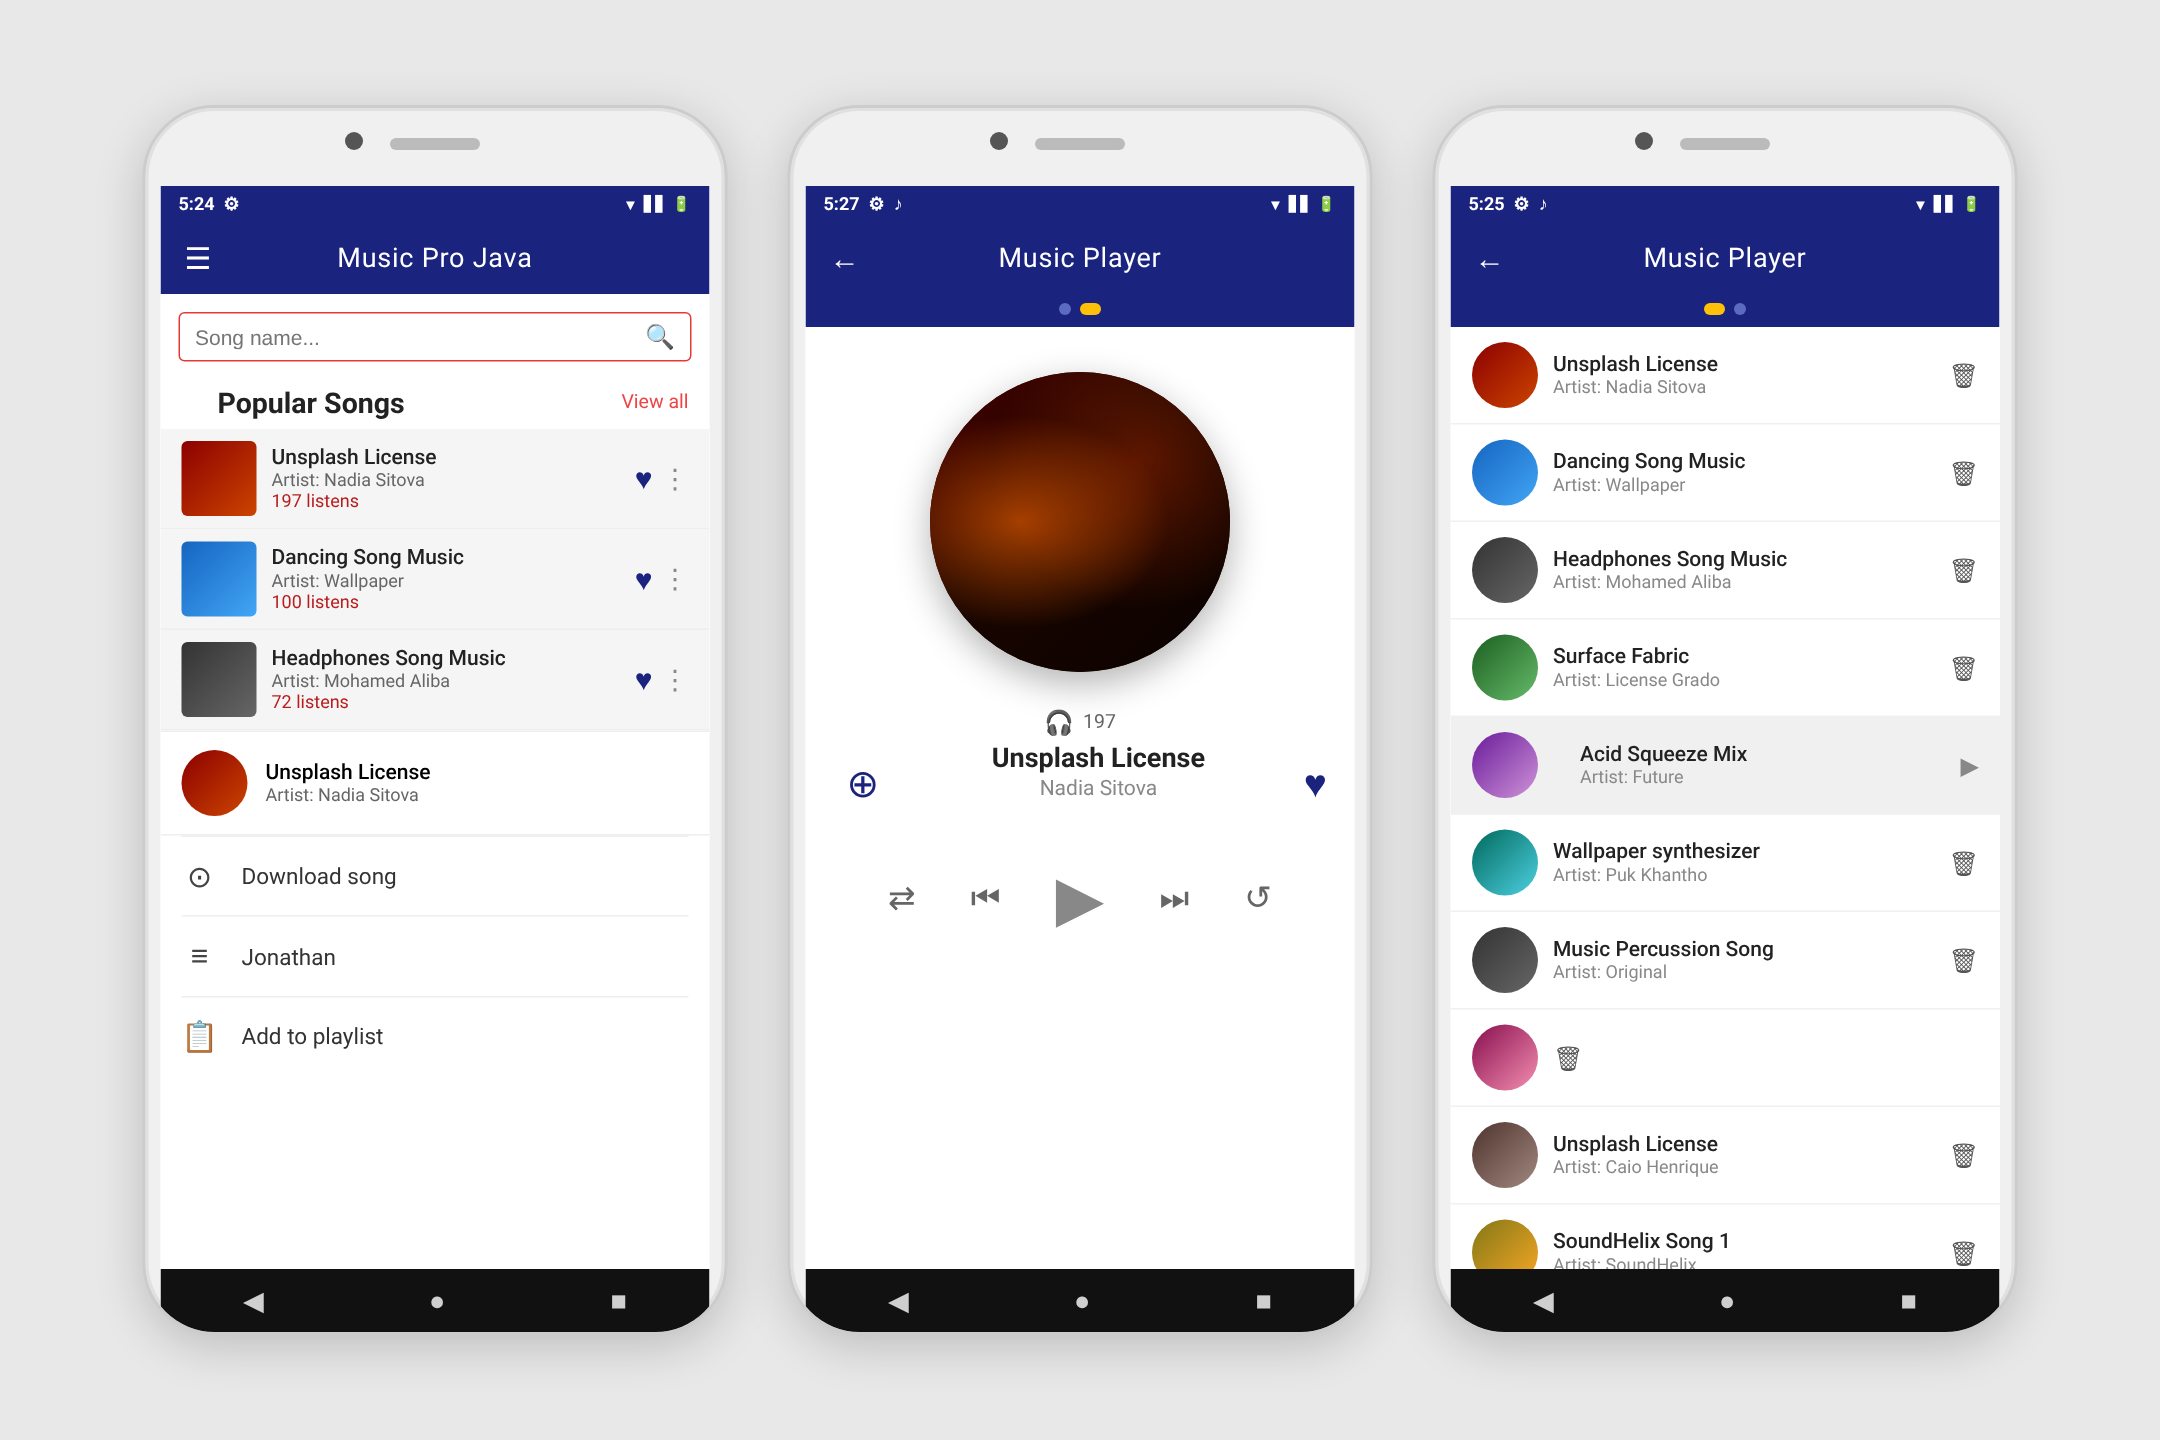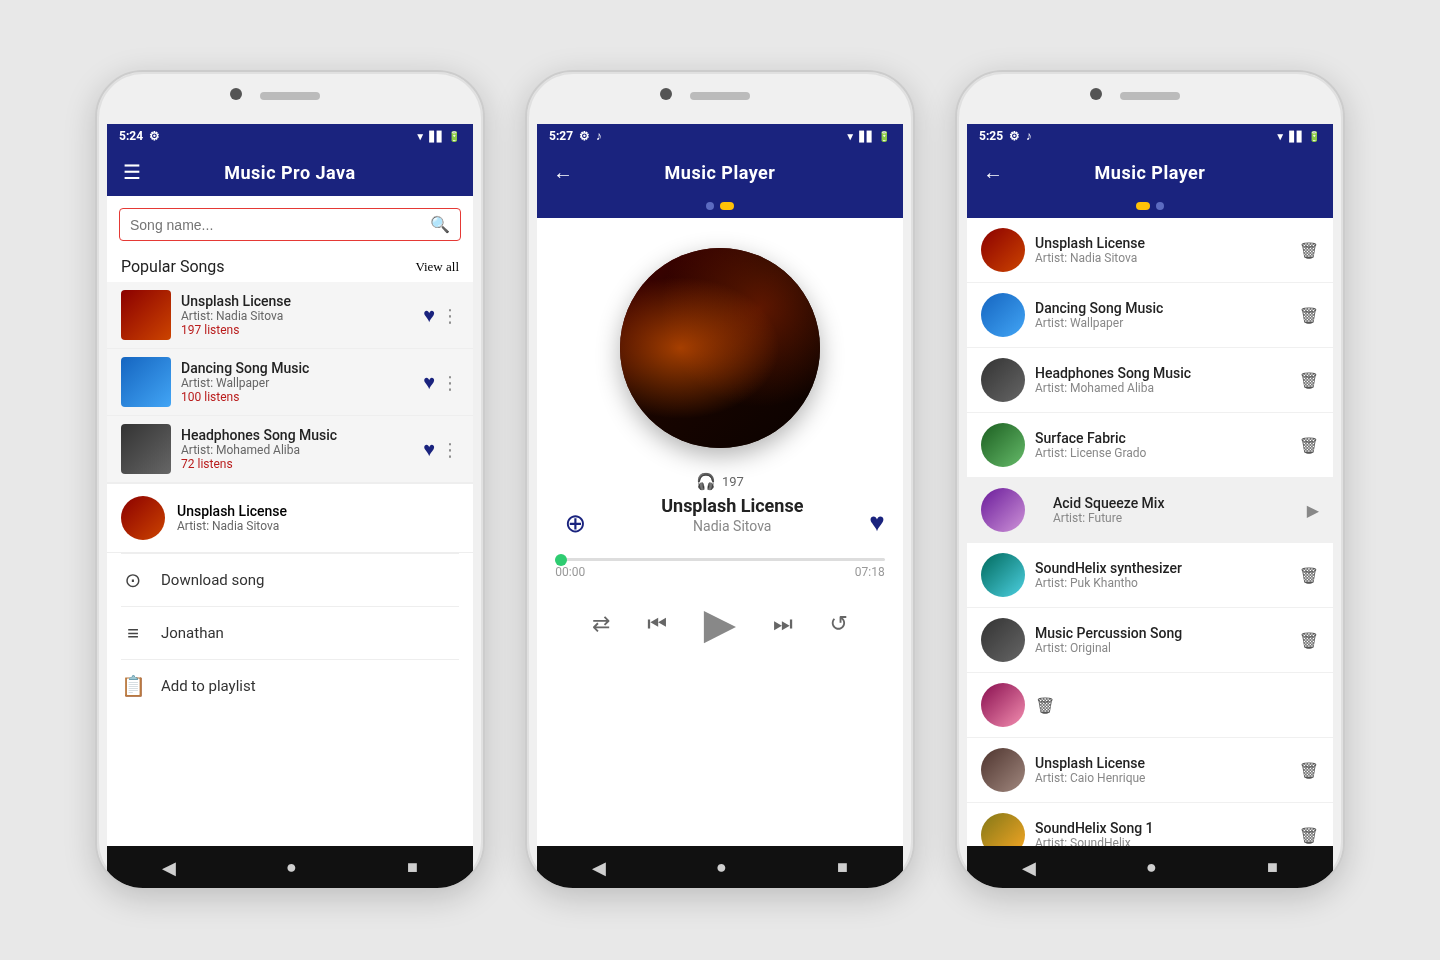--- a/index.html
+++ b/index.html
@@ -93,21 +93,21 @@
       color: #fff;
       padding: 10px 16px;
       display: flex;
       align-items: center;
       justify-content: center;
       position: relative;
       min-height: 48px;
     }
     .app-header .title {
       font-size: 18px;
-      font-weight: 700;
+      font-weight: 400;
       letter-spacing: 0.5px;
     }
     .menu-icon {
       position: absolute;
       left: 16px;
       font-size: 20px;
       cursor: pointer;
     }
     .back-icon {
       position: absolute;
@@ -167,22 +167,22 @@
       cursor: pointer;
     }
 
     
     .section-header {
       display: flex;
       justify-content: space-between;
       align-items: center;
       padding: 8px 14px 6px;
     }
-    .section-title { font-weight: normal; font-size: 16px; color: #222; }
-    .view-all { color: #000000; font-size: 13px; cursor: pointer; font-family: Liberation Serif, serif; }
+    .section-title { font-weight: bold; font-size: 19px; color: #222; margin-left: 24px; }
+    .view-all { color: #ef4444; font-size: 13px; cursor: pointer; }
 
     
     .song-item {
       display: flex;
       align-items: center;
       padding: 8px 14px;
       gap: 10px;
       background: #f5f5f5;
       margin: 0;
       border-bottom: 1px solid #eee;
@@ -539,30 +539,20 @@
 
       <div class="player-controls-row">
         <span class="ctrl-btn dl-btn">⊕</span>
         <div style="text-align:center;">
           <div class="song-name">Unsplash License</div>
           <div class="song-artist-name">Nadia Sitova</div>
         </div>
         <span class="heart-active">♥</span>
       </div>
 
-      <div class="progress-container">
-        <div class="progress-bar-bg">
-          <div class="progress-fill"></div>
-          <div class="progress-dot"></div>
-        </div>
-        <div class="time-row">
-          <span>00:00</span>
-          <span>07:18</span>
-        </div>
-      </div>
 
       <div class="playback-controls">
         <span class="pb-btn">⇄</span>
         <span class="pb-btn">⏮</span>
         <span class="pb-play">▶</span>
         <span class="pb-btn">⏭</span>
         <span class="pb-btn">↺</span>
       </div>
     </div>
 
@@ -641,21 +631,21 @@
         <div class="playlist-thumb thumb-purple"></div>
         <div class="playlist-info">
           <div class="playlist-title">Acid Squeeze Mix</div>
           <div class="playlist-artist">Artist: Future</div>
         </div>
         <span class="play-indicator">▶</span>
       </div>
       <div class="playlist-item">
         <div class="playlist-thumb thumb-teal"></div>
         <div class="playlist-info">
-          <div class="playlist-title">SoundHelix synthesizer</div>
+          <div class="playlist-title">Wallpaper synthesizer</div>
           <div class="playlist-artist">Artist: Puk Khantho</div>
         </div>
         <span class="playlist-action">🗑</span>
       </div>
       <div class="playlist-item">
         <div class="playlist-thumb thumb-dark"></div>
         <div class="playlist-info">
           <div class="playlist-title">Music Percussion Song</div>
           <div class="playlist-artist">Artist: Original</div>
         </div>

